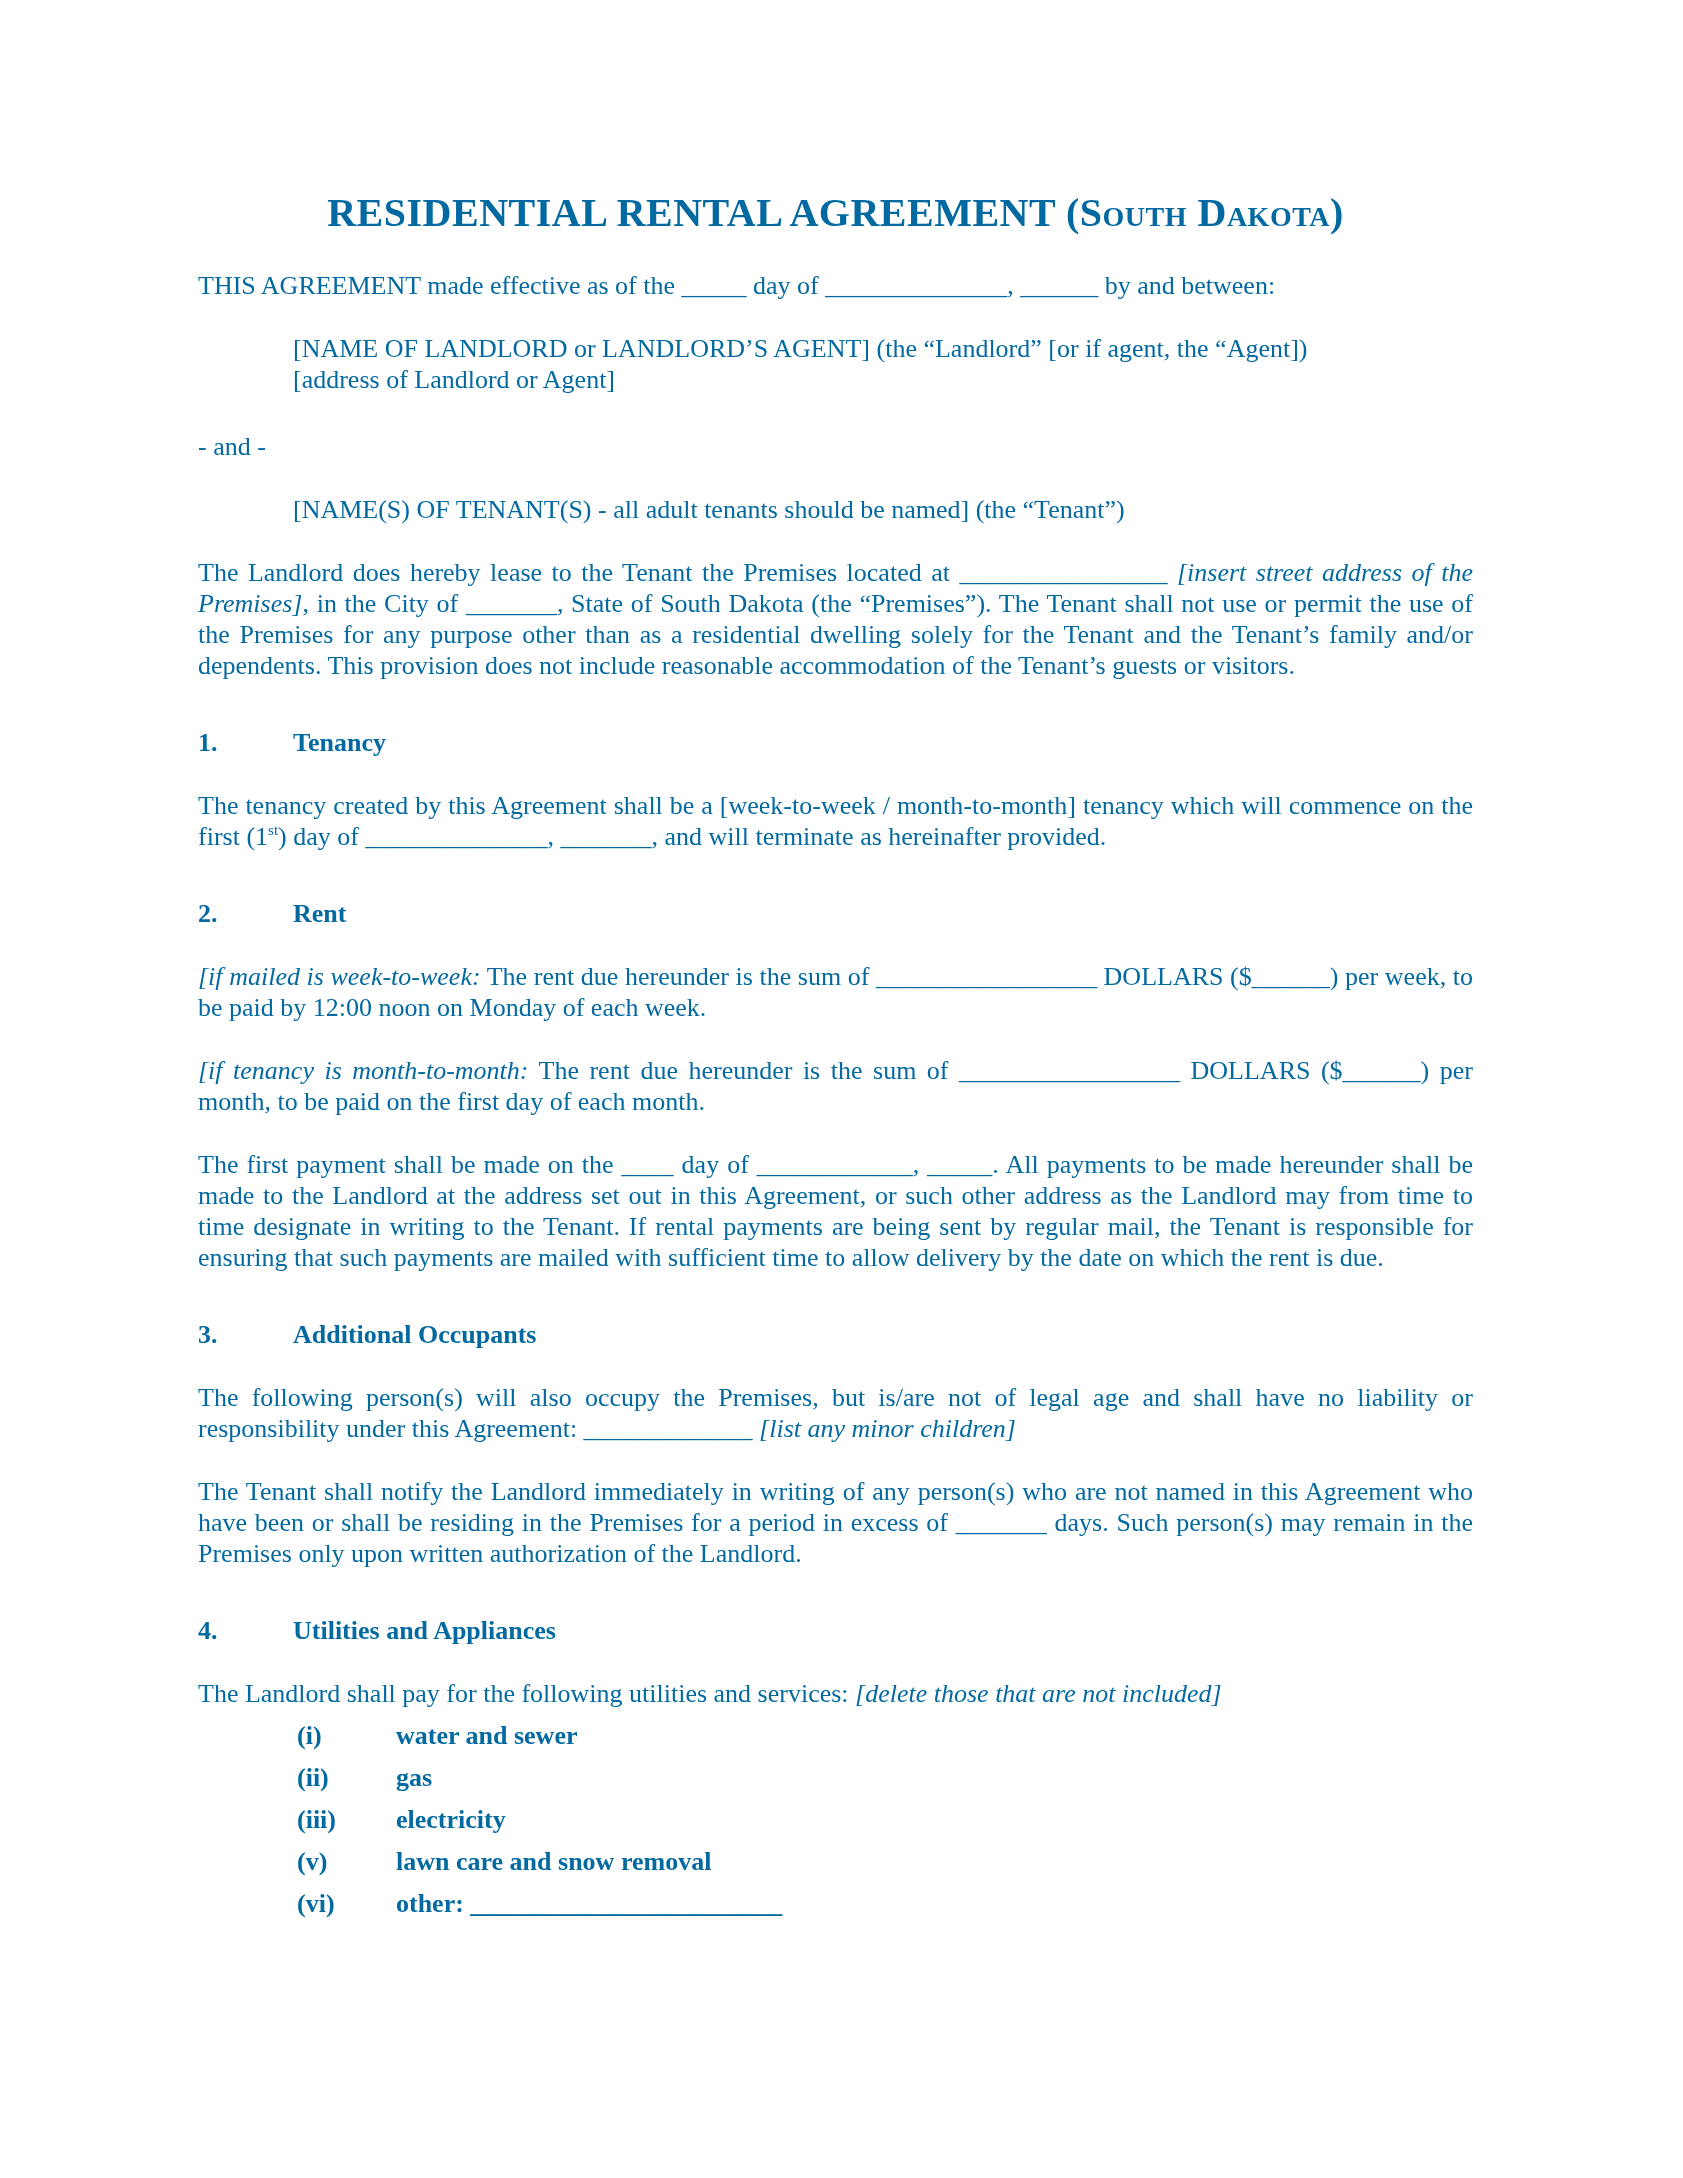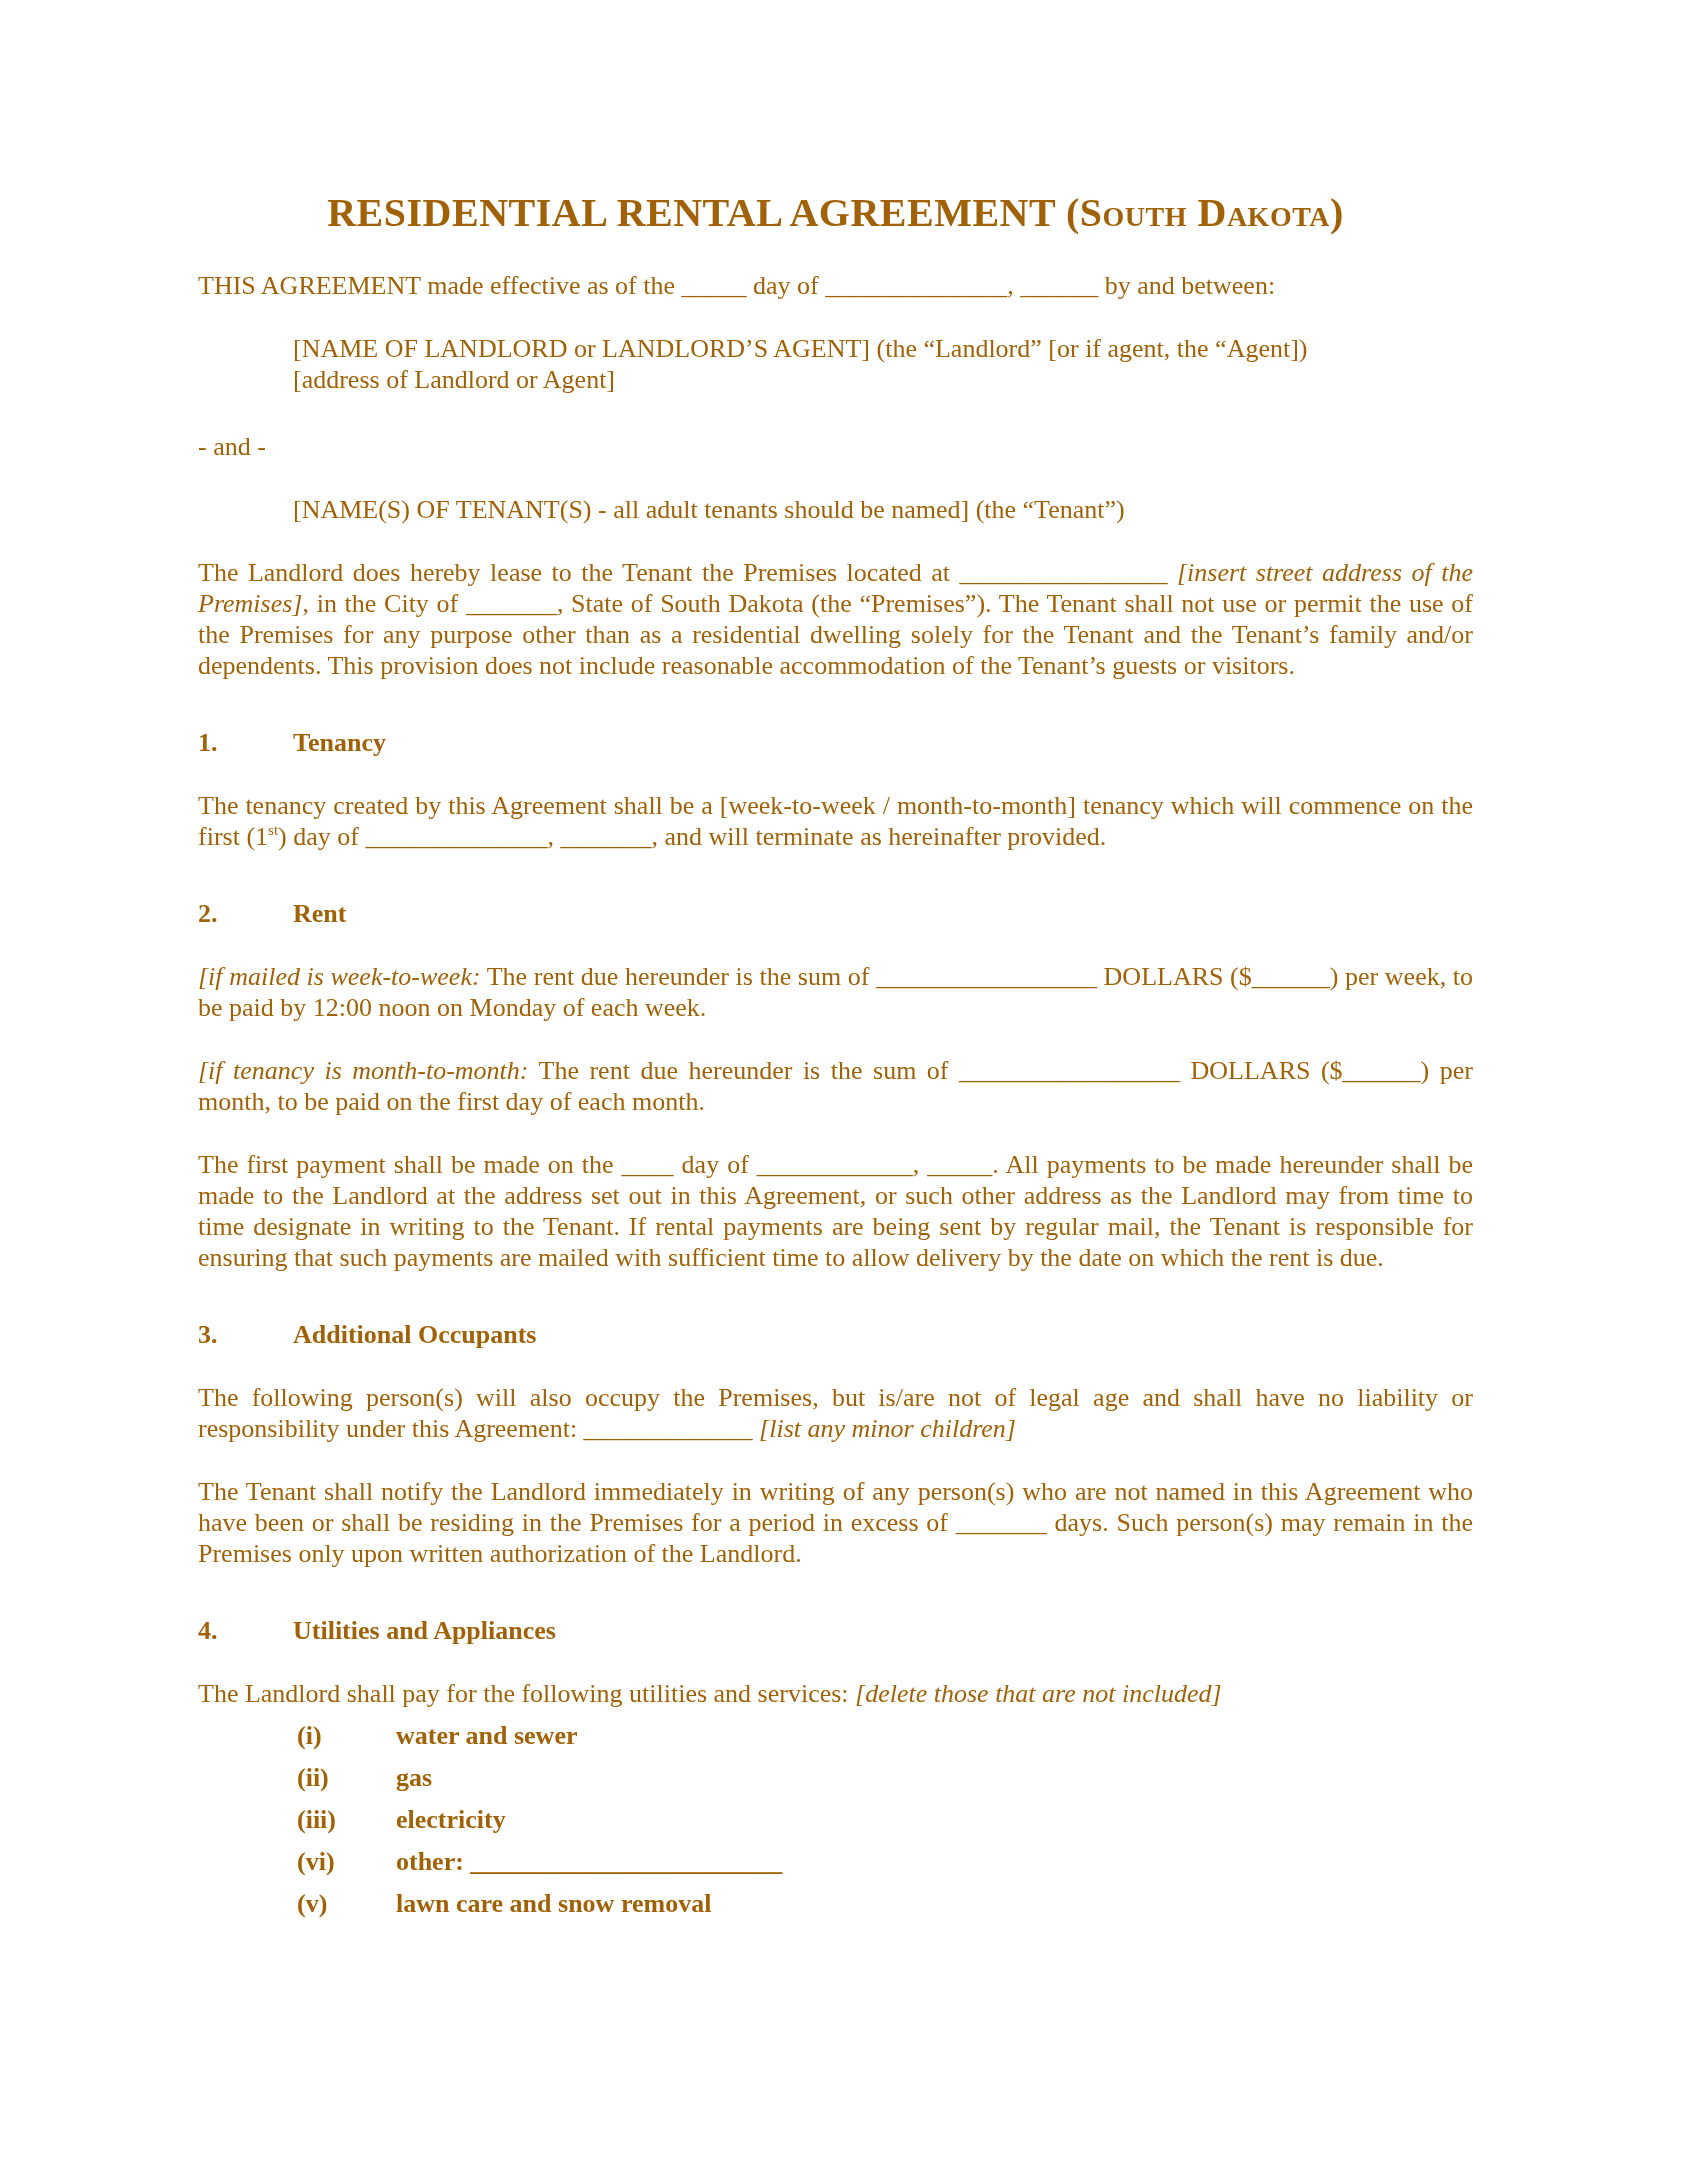--- a/index.html
+++ b/index.html
@@ -10,21 +10,21 @@
   .page {
     position: relative;
     width: 1683px;
     height: 2178px;
     box-sizing: border-box;
     background: #ffffff;
     padding: 190px 210px 79px 198px;
     font-family: "Liberation Serif", "DejaVu Serif", serif;
     font-size: 26px;
     line-height: 31px;
-    color: #a16207;
+    color: #0369a1;
   }
   .title {
     text-align: center;
     font-weight: bold;
     font-size: 40px;
     line-height: 46px;
     margin: 0 0 34px 0;
     letter-spacing: 0.5px;
   }
   .sc { font-variant: small-caps; }
@@ -122,21 +122,21 @@
     <div class="li">
       <span class="li-num">(i)</span><span class="li-text">water and sewer</span>
     </div>
     <div class="li">
       <span class="li-num">(ii)</span><span class="li-text">gas</span>
     </div>
     <div class="li">
       <span class="li-num">(iii)</span><span class="li-text">electricity</span>
     </div>
     <div class="li">
-      <span class="li-num">(vi)</span><span class="li-text">other: ________________________</span>
+      <span class="li-num">(v)</span><span class="li-text">lawn care and snow removal</span>
     </div>
     <div class="li">
-      <span class="li-num">(v)</span><span class="li-text">lawn care and snow removal</span>
+      <span class="li-num">(vi)</span><span class="li-text">other: ________________________</span>
     </div>
   </div>
 
 </div>
 
 
 </body></html>

